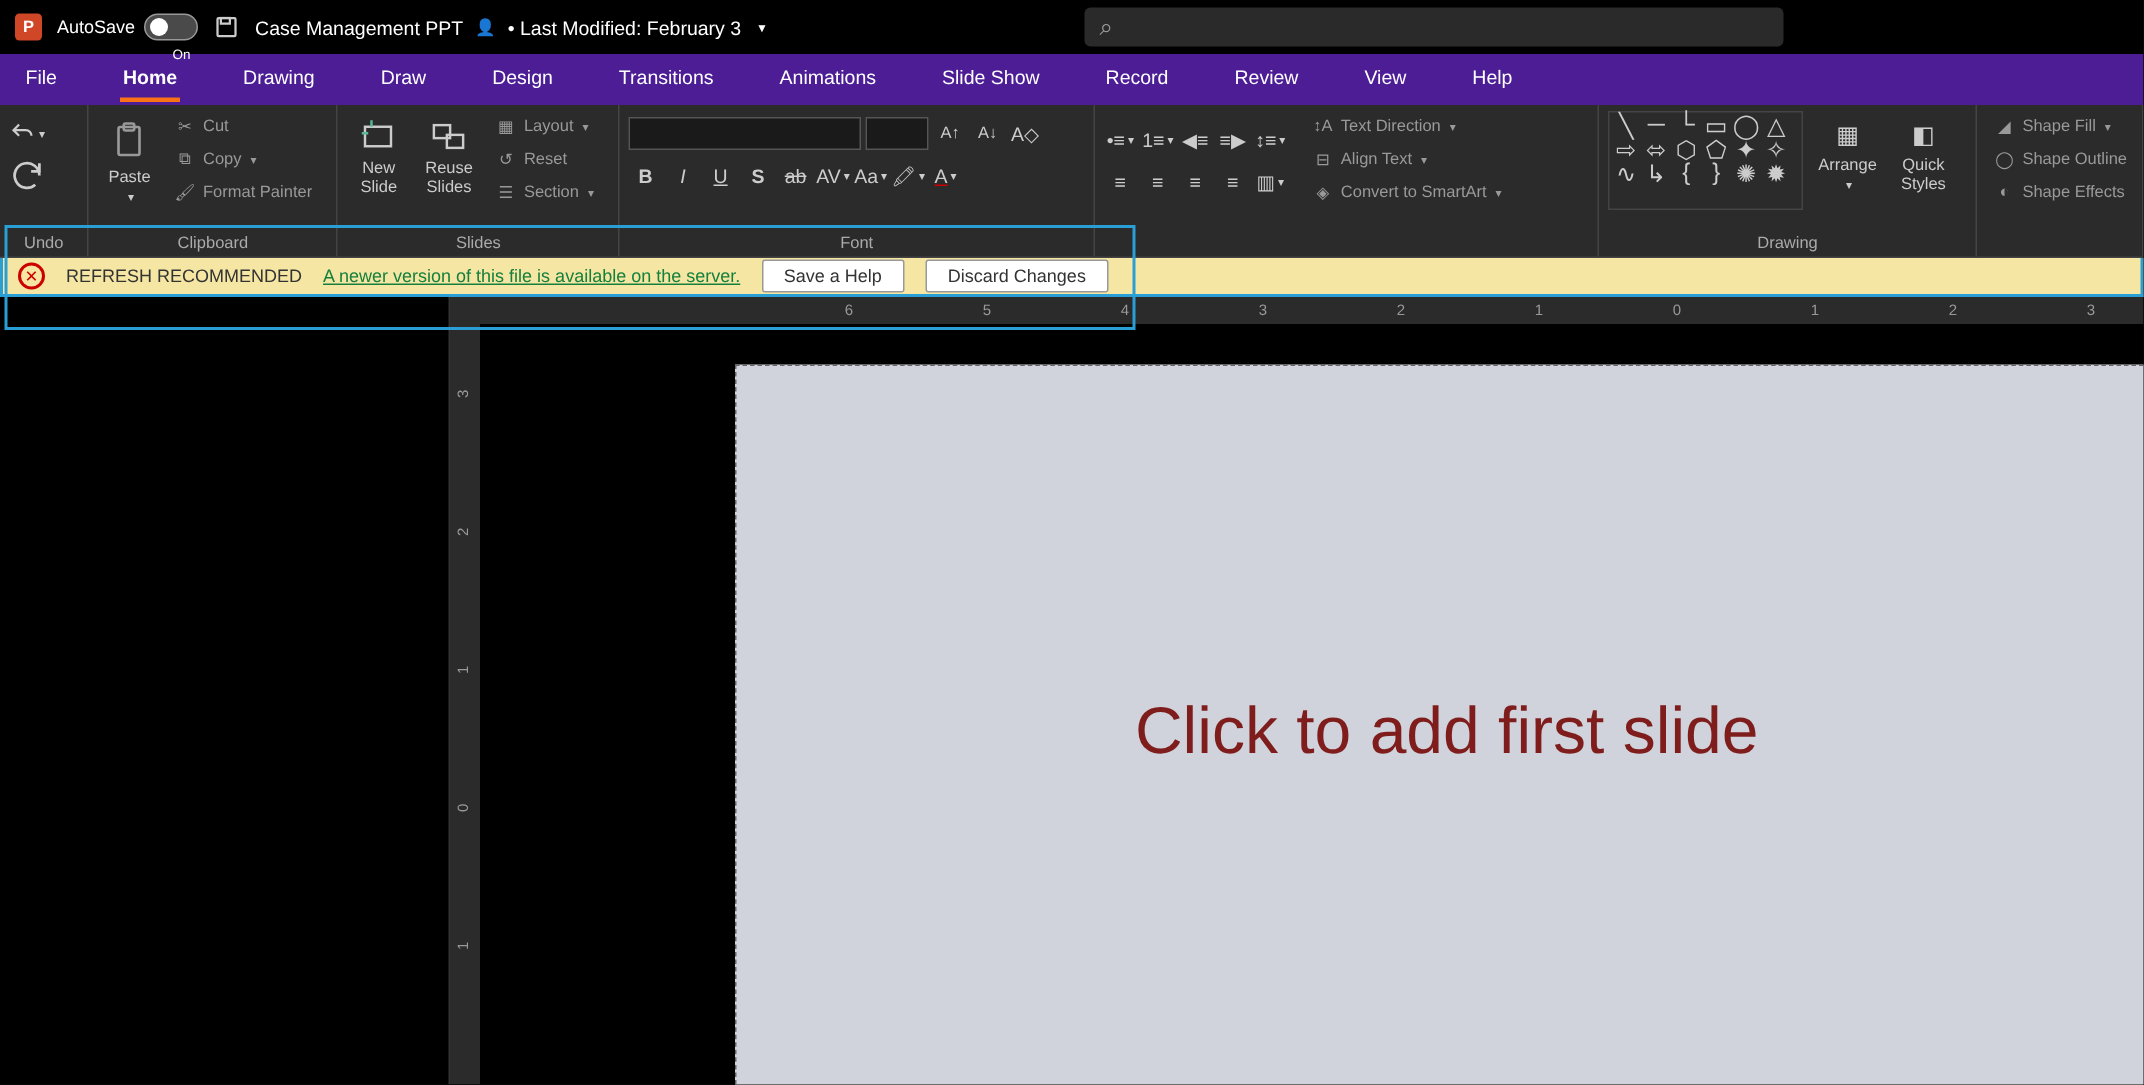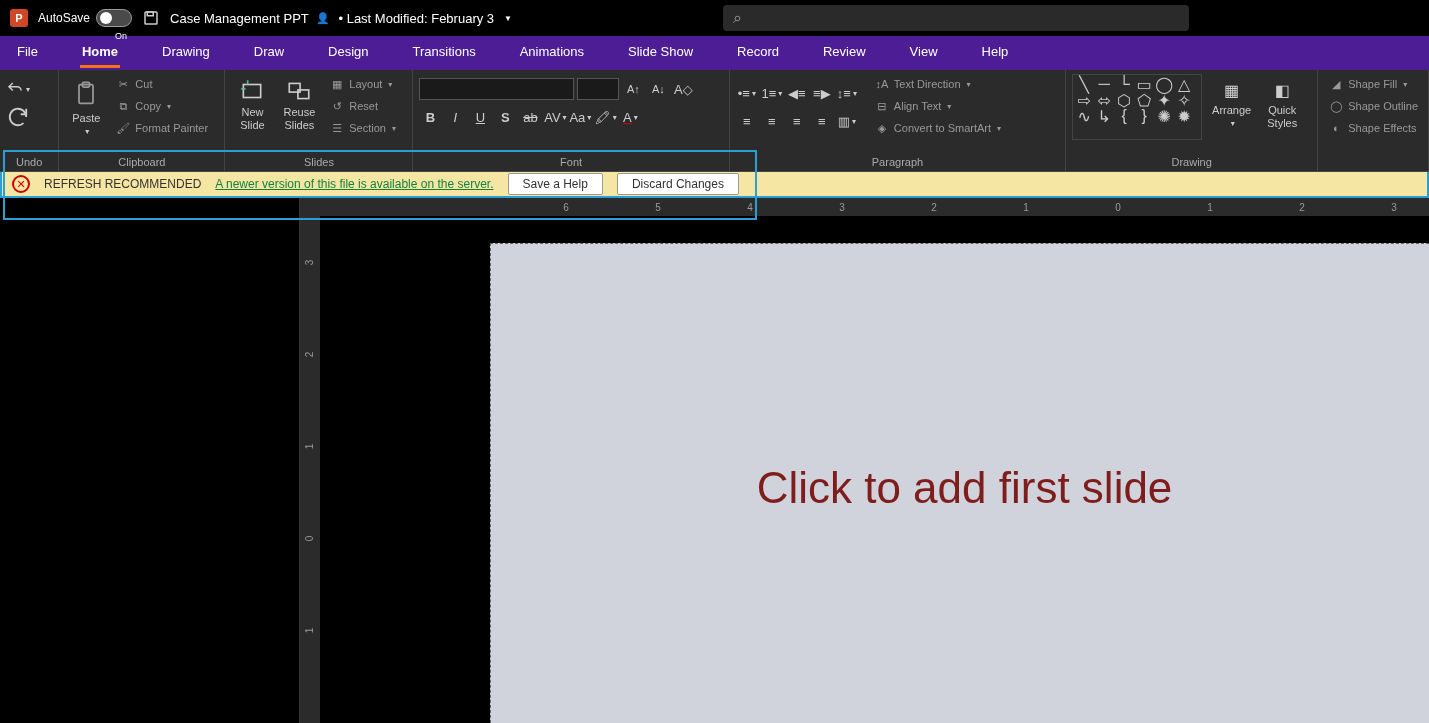--- a/index.html
+++ b/index.html
@@ -265,21 +265,20 @@
             <span>Align Text</span>
             <span class="caret">▾</span>
           </div>
         <div class="small-btn">
             <span class="icon-placeholder">◈</span>
             <span>Convert to SmartArt</span>
             <span class="caret">▾</span>
           </div>
       </div>
     </div>
-    <div class="ribbon-group-label">Paragraph</div>
   </div>
 
   <div class="ribbon-group rg-drawing">
     <div class="ribbon-group-content">
       <div class="shape-gallery">
         <div class="shape-cell">╲</div>
         <div class="shape-cell">─</div>
         <div class="shape-cell">└</div>
         <div class="shape-cell">▭</div>
         <div class="shape-cell">◯</div>

